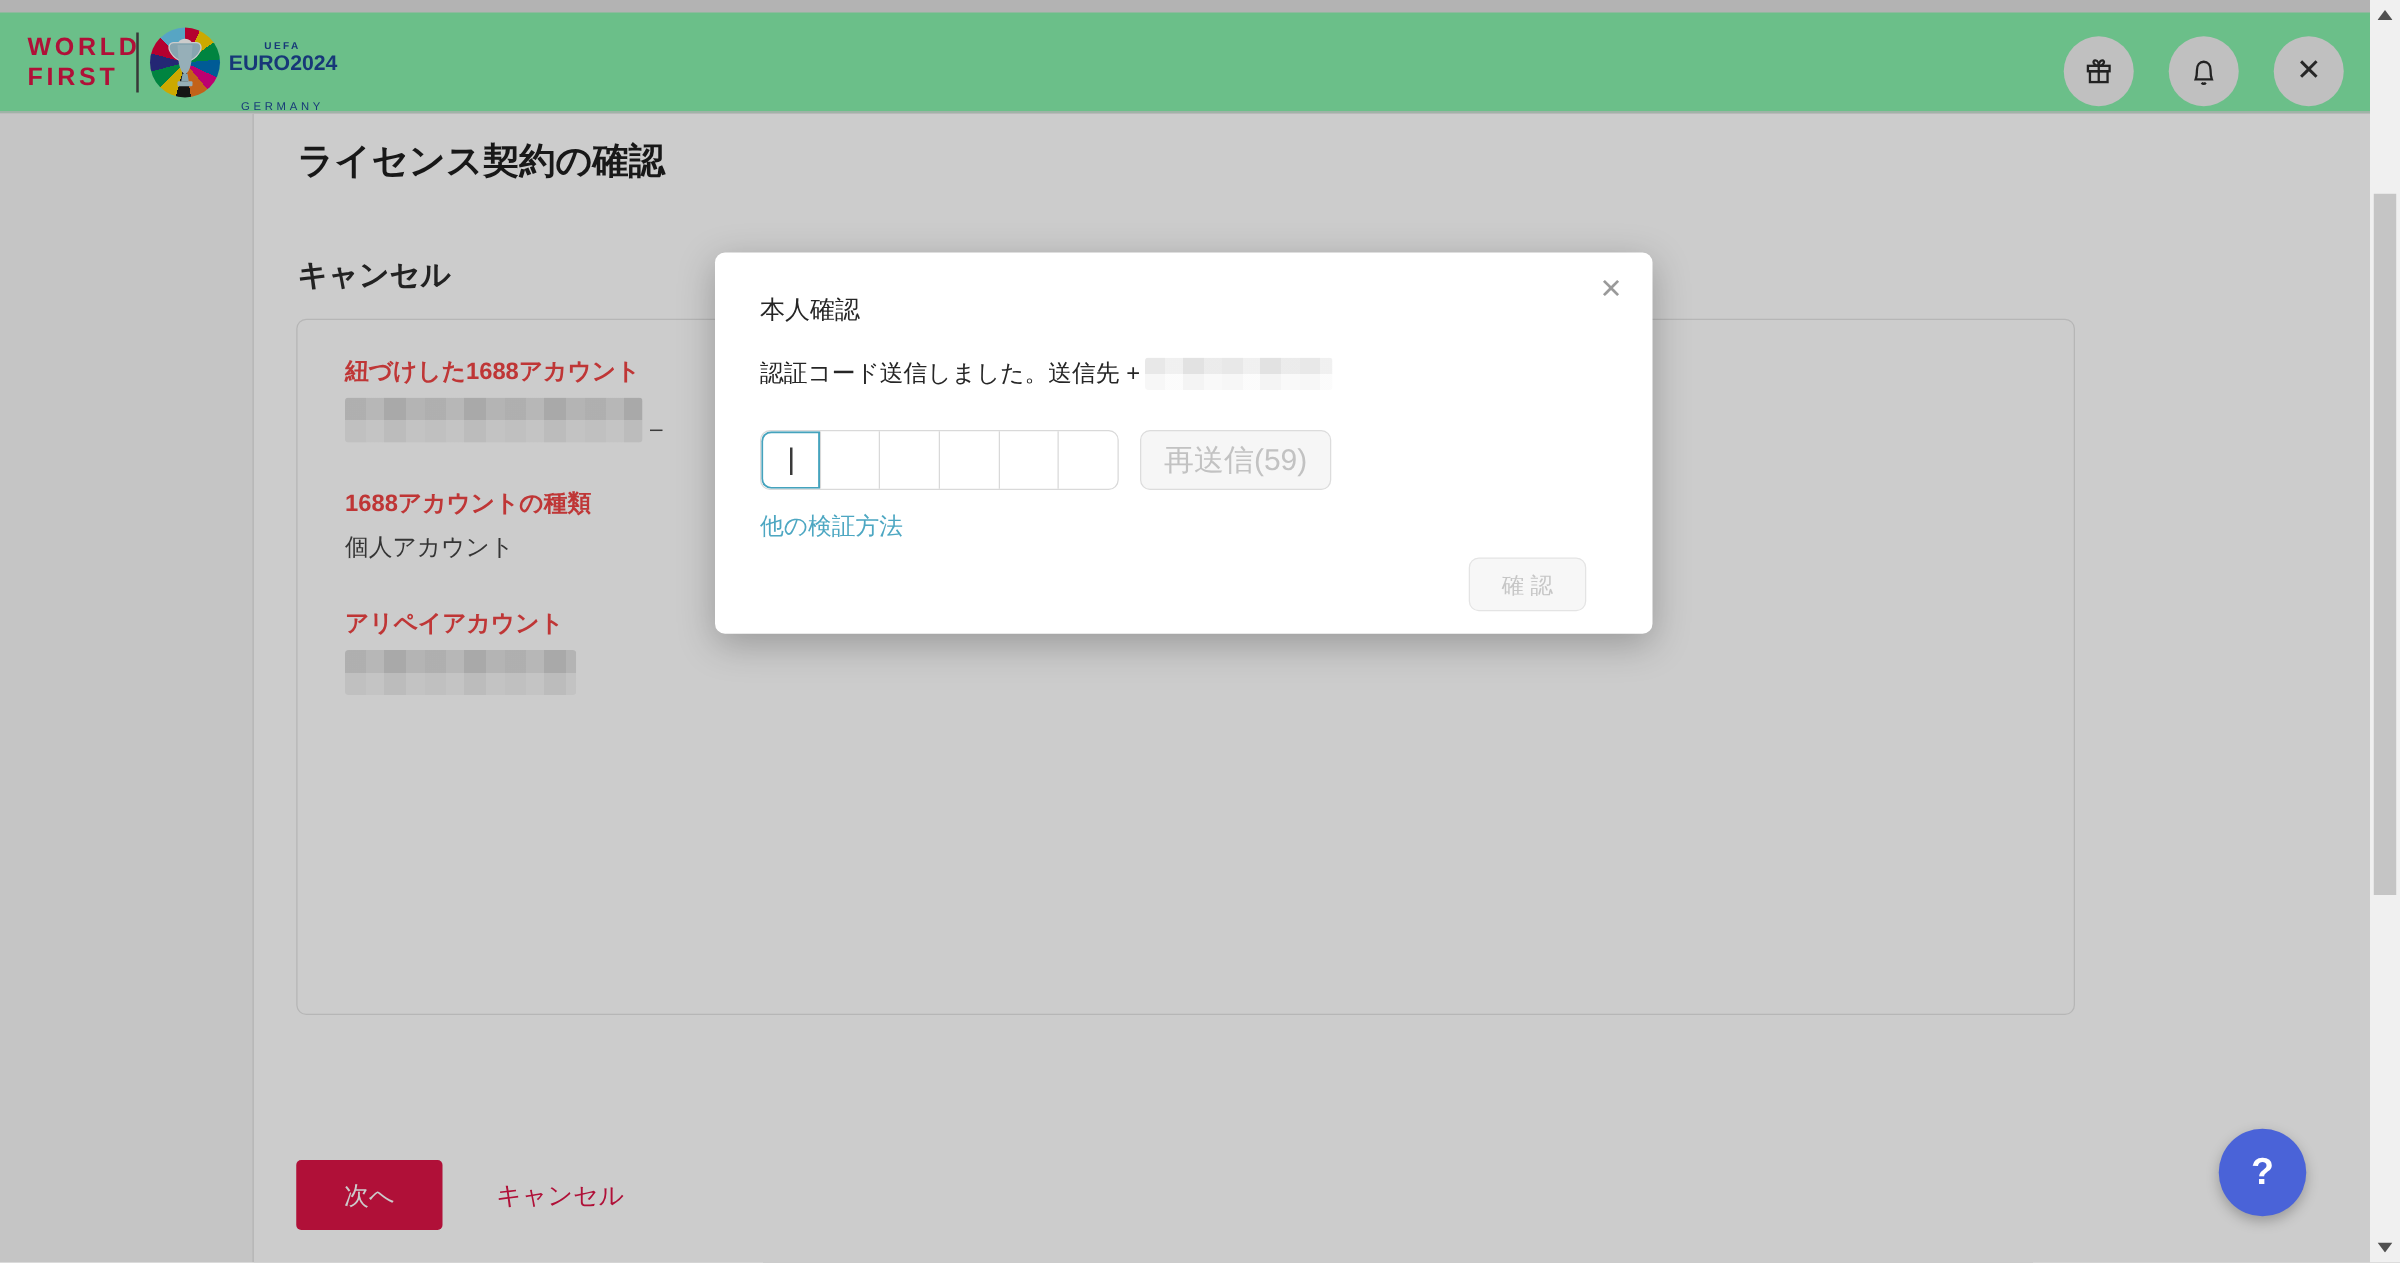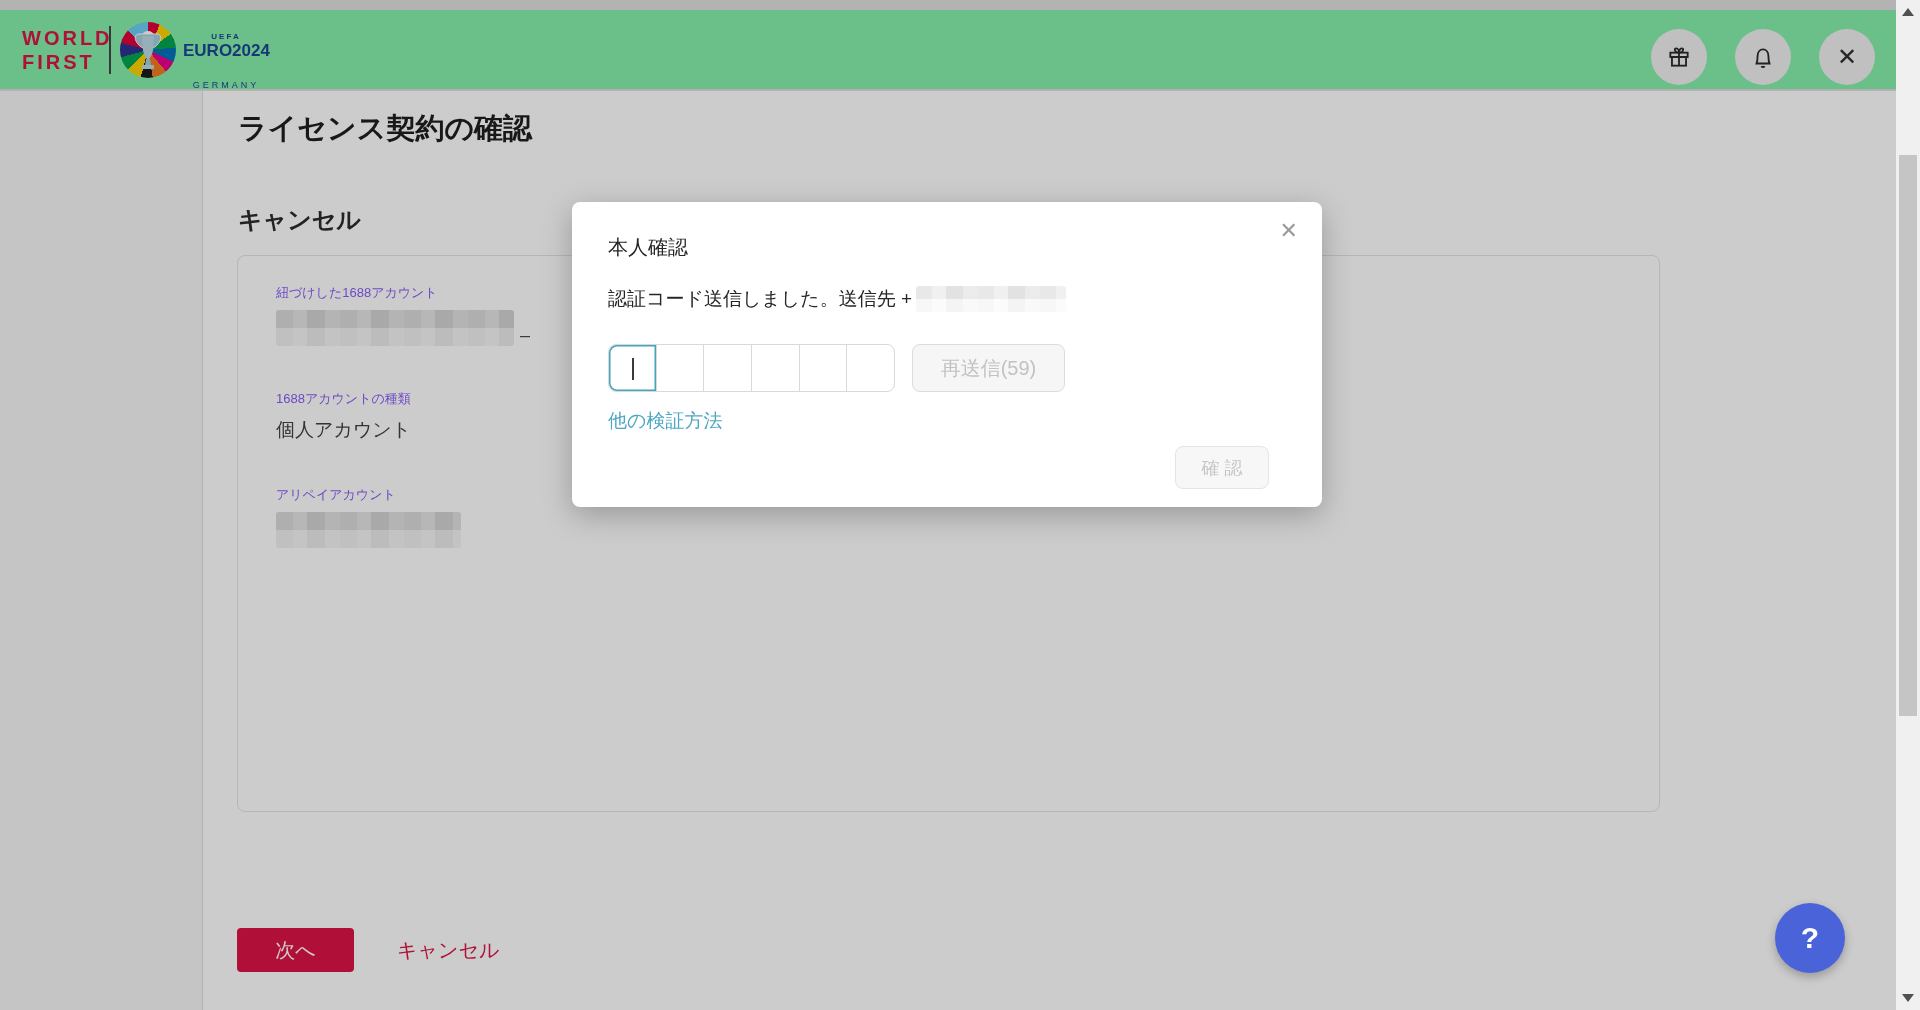--- a/index.html
+++ b/index.html
@@ -21,36 +21,36 @@
   .hdr-btn svg { display:block; }
   .hdr-close-glyph { font-size:24px; color:#303030; line-height:1; }
 
   
   .page { position:absolute; top:91px; left:0; right:24px; bottom:0; background:#ffffff; z-index:1; }
   .left-gutter { position:absolute; left:0; top:0; bottom:0; width:203px; background:#f7f7f7; border-right:1px solid #e0e0e0; }
   .page-title { position:absolute; left:238px; top:18px; font-size:29px; font-weight:bold; color:#1f1f1f; }
   .section-title { position:absolute; left:238px; top:113px; font-size:24px; color:#2b2b2b; }
   .card { position:absolute; left:237px; top:164px; width:1423px; height:557px; border:1px solid #e4e4e4; border-radius:8px; background:#fff; }
   .field { position:absolute; left:38px; }
-  .f-label { font-size:13px; font-weight:normal; color:#8b5cf6; }
+  .f-label { font-size:19px; font-weight:bold; color:#ef4444; }
   .f-value { font-size:19px; color:#434343; }
   .mosaic { display:inline-block; vertical-align:middle; border-radius:3px;
     background:
       repeating-linear-gradient(0deg, rgba(255,255,255,.38) 0 18px, rgba(0,0,0,.05) 18px 36px),
       repeating-linear-gradient(90deg,#e7e7e7 0 17px,#f1f1f1 17px 31px,#dfdfdf 31px 49px,#eeeeee 49px 64px); }
   .mosaic-suffix { font-size:18px; color:#4a4a4a; margin-left:6px; vertical-align:bottom; }
   .para { font-size:19.5px; line-height:33px; color:#262626; width:1080px; }
 
   .agreement { position:absolute; left:237px; top:755px; display:flex; align-items:flex-start; }
   .checkbox { width:31px; height:31px; border-radius:7px; background:#5b6ef5; display:flex; align-items:center; justify-content:center; flex:0 0 auto; }
   .agree-text { margin-left:22px; font-size:20px; line-height:31px; color:#262626; }
   .doc-link { color:#4a6aee; text-decoration:underline; cursor:pointer; }
 
   .actions { position:absolute; left:237px; top:837px; display:flex; align-items:center; }
-  .btn-next { width:117px; height:44px; background:#dc1546; color:#ffffff; font-size:20px; border:none; border-radius:4px; cursor:pointer; }
+  .btn-next { width:117px; height:56px; background:#dc1546; color:#ffffff; font-size:20px; border:none; border-radius:4px; cursor:pointer; }
   .link-cancel { margin-left:43px; color:#dc1546; font-size:20px; cursor:pointer; }
 
   
   .help-btn { position:absolute; left:1775px; top:903px; width:70px; height:70px; border-radius:50%; background:#4a63d8; color:#ffffff;
     font-size:30px; font-weight:bold; display:flex; align-items:center; justify-content:center; z-index:70; box-shadow:0 4px 10px rgba(0,0,0,.25); }
 
   
   .overlay { position:absolute; inset:0; right:24px; background:rgba(0,0,0,0.2); z-index:50; }
   .modal { position:absolute; left:572px; top:202px; width:750px; height:305px; background:#ffffff; border-radius:8px; z-index:60;
     box-shadow:0 8px 30px rgba(0,0,0,0.25); }
@@ -60,21 +60,21 @@
   .phone-mosaic { width:150px; height:26px; margin-left:4px; border-radius:3px;
     background:
       repeating-linear-gradient(0deg, rgba(255,255,255,.5) 0 13px, rgba(0,0,0,.03) 13px 26px),
       repeating-linear-gradient(90deg,#efefef 0 16px,#f8f8f8 16px 30px,#e9e9e9 30px 47px,#f3f3f3 47px 62px); }
   .code-group { position:absolute; left:36px; top:142px; width:287px; height:48px; border:1px solid #d9d9d9; border-radius:8px; display:flex; background:#fff; }
   .code-cell { flex:1 1 0; border-right:1px solid #d9d9d9; position:relative; }
   .code-cell:last-child { border-right:none; }
   .code-cell.focused { box-shadow:0 0 0 1.5px #45a3bd inset; border-radius:8px 0 0 8px; }
   .caret { position:absolute; left:50%; top:13px; width:2px; height:22px; background:#3a3a3a; }
   .btn-resend { position:absolute; left:340px; top:142px; width:153px; height:48px; background:#f6f6f6; border:1px solid #dcdcdc; border-radius:8px;
-    color:#c2c2c2; font-size:20px; }
+    color:#c2c2c2; font-size:24px; }
   .alt-link { position:absolute; left:36px; top:206px; font-size:19px; color:#4da7c2; cursor:pointer; }
   .btn-confirm { position:absolute; right:53px; top:244px; width:94px; height:43px; background:#f7f7f7; border:1px solid #e4e4e4; border-radius:8px;
     color:#c6c6c6; font-size:18px; }
 
   
   .scrollbar { position:absolute; right:0; top:0; bottom:0; width:24px; background:#f0f0f0; z-index:80; }
   .sb-arrow { position:absolute; left:0; width:24px; height:16px; display:flex; align-items:center; justify-content:center; }
   .sb-arrow svg { display:block; }
   .sb-thumb { position:absolute; left:3px; right:3px; top:155px; height:561px; background:#c5c5c5; }
 </style>

